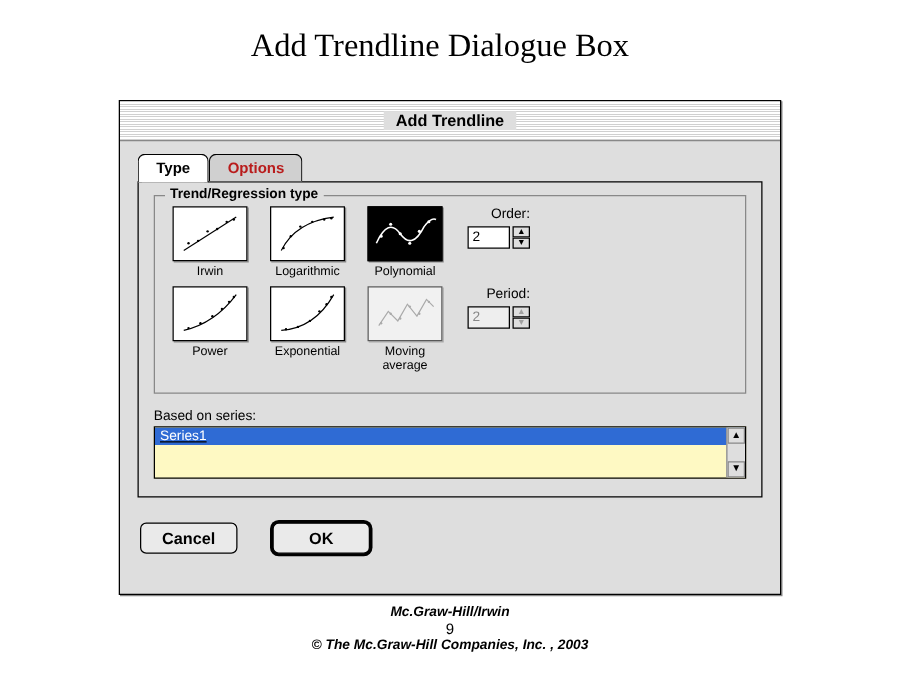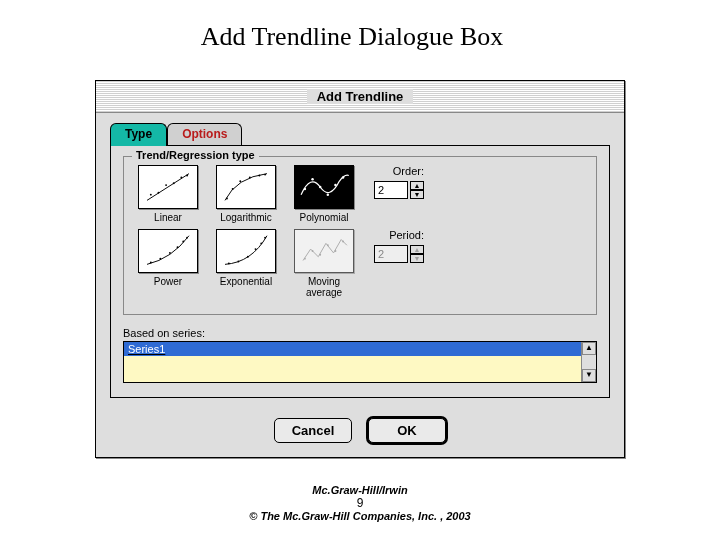--- a/index.html
+++ b/index.html
@@ -49,21 +49,21 @@
     padding: 10px 14px 0 14px;
     gap: 0;
   }
   .tab {
     padding: 3px 14px 4px 14px;
     font-size: 12px;
     font-weight: bold;
     border: 1px solid #000;
     border-bottom: none;
     border-radius: 6px 6px 0 0;
-    background: #14b8a6;
+    background: #ffffff;
     position: relative;
     z-index: 2;
   }
   .tab.inactive { background: #d0d0d0; color: #b91c1c; }
   .tab.active  { margin-bottom: -1px; }
   .tabpanel {
     margin: 0 14px 10px 14px;
     border: 1px solid #000;
     background: #dedede;
     padding: 10px 12px 14px 12px;
@@ -139,22 +139,22 @@
   }
   .scroll-btn {
     height: 13px; font-size: 8px; line-height: 10px; text-align:center;
     border:1px solid #888; background:#dedede;
   }
   .list-item {
     font-size: 11px; padding: 1px 4px;
   }
   .list-item.selected { background: #2f6bd4; color: #fff; }
   .dialog-buttons {
-    display: flex; justify-content: center; gap: 16px;
-    padding: 10px 16px 14px 16px;
+    display: flex; justify-content: flex-start; gap: 28px;
+    padding: 10px 16px 32px 16px;
   }
   .dlg-btn {
     min-width: 78px; padding: 4px 14px; font-size: 13px; font-weight: bold;
     border: 1px solid #000; border-radius: 5px; background: #eaeaea;
   }
   .dlg-btn.default { box-shadow: 0 0 0 2px #000; }
   .footer {
     position: absolute; left: 0; right: 0; bottom: 18px;
     display: flex; justify-content: space-between; align-items: center;
     padding: 0 40px; font-size: 11px; font-style: italic; font-weight: bold;
@@ -188,21 +188,21 @@
             <svg viewBox="0 0 60 44">
                 <line x1="8" y1="36" x2="52" y2="8" stroke="#000" stroke-width="1"></line>
               <circle cx="12" cy="30" r="1" fill="#000"></circle>
                 <circle cx="20" cy="28" r="1" fill="#000"></circle>
               <circle cx="28" cy="20" r="1" fill="#000"></circle>
                 <circle cx="36" cy="18" r="1" fill="#000"></circle>
               <circle cx="44" cy="12" r="1" fill="#000"></circle>
                 <circle cx="50" cy="10" r="1" fill="#000"></circle>
               </svg>
           </div>
-          <span>Linear</span>
+          <span>Irwin</span>
         </div>
         <div class="trend-opt">
           <div class="thumb">
             <svg viewBox="0 0 60 44">
                 <path d="M8 36 Q 20 12 52 8" stroke="#000" fill="none" stroke-width="1"></path>
               <circle cx="10" cy="34" r="1"></circle>
                 <circle cx="16" cy="24" r="1"></circle>
                 <circle cx="24" cy="16" r="1"></circle>
               <circle cx="34" cy="12" r="1"></circle>
                 <circle cx="44" cy="10" r="1"></circle>

